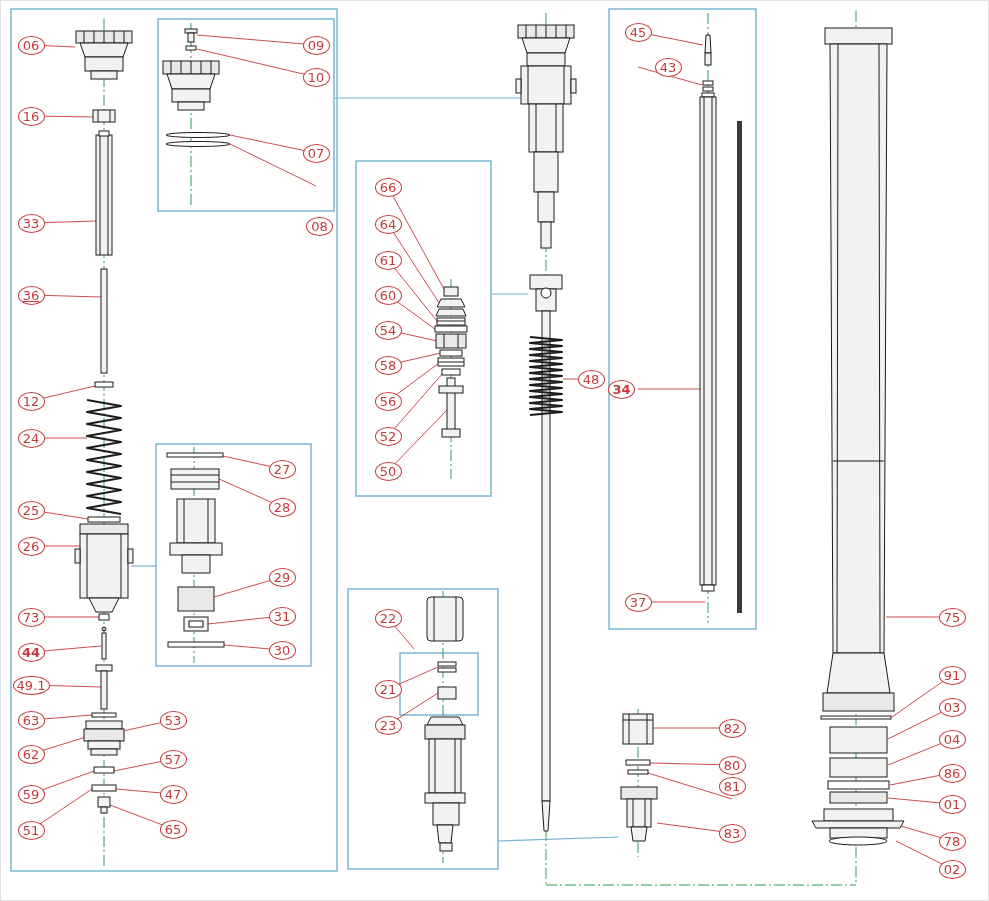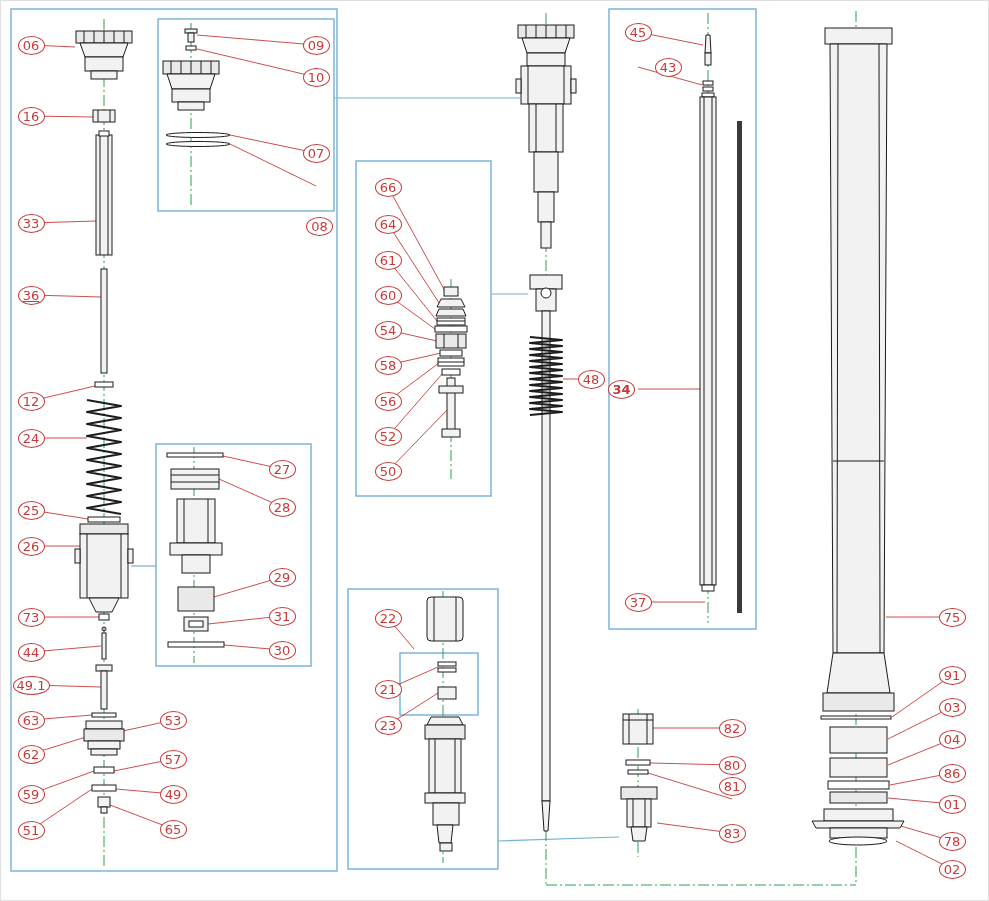--- a/index.html
+++ b/index.html
@@ -313,29 +313,29 @@
   <div id="callout-layer">
       <div class="callout" style="left: 16.5px; top: 34.5px; width: 27px;">06</div>
       <div class="callout" style="left: 16.5px; top: 105.5px; width: 27px;">16</div>
       <div class="callout" style="left: 16.5px; top: 212.5px; width: 27px;">33</div>
       <div class="callout" style="left: 16.5px; top: 284.5px; width: 27px; text-decoration: underline;">36</div>
       <div class="callout" style="left: 16.5px; top: 390.5px; width: 27px;">12</div>
       <div class="callout" style="left: 16.5px; top: 427.5px; width: 27px;">24</div>
       <div class="callout" style="left: 16.5px; top: 499.5px; width: 27px;">25</div>
       <div class="callout" style="left: 16.5px; top: 535.5px; width: 27px;">26</div>
       <div class="callout" style="left: 16.5px; top: 606.5px; width: 27px;">73</div>
-      <div class="callout" style="left: 16.5px; top: 641.5px; width: 27px;">44</div>
+      <div class="callout" style="left: 16.5px; top: 641.5px; width: 27px; font-weight: bold;">44</div>
       <div class="callout" style="left: 11.5px; top: 674.5px; width: 37px;">49.1</div>
       <div class="callout" style="left: 16.5px; top: 709.5px; width: 27px;">63</div>
       <div class="callout" style="left: 16.5px; top: 743.5px; width: 27px;">62</div>
       <div class="callout" style="left: 16.5px; top: 783.5px; width: 27px;">59</div>
       <div class="callout" style="left: 16.5px; top: 819.5px; width: 27px;">51</div>
       <div class="callout" style="left: 158.5px; top: 709.5px; width: 27px;">53</div>
       <div class="callout" style="left: 158.5px; top: 748.5px; width: 27px;">57</div>
-      <div class="callout" style="left: 158.5px; top: 783.5px; width: 27px;">49</div>
+      <div class="callout" style="left: 158.5px; top: 783.5px; width: 27px;">47</div>
       <div class="callout" style="left: 158.5px; top: 818.5px; width: 27px;">65</div>
       <div class="callout" style="left: 301.5px; top: 34.5px; width: 27px;">09</div>
       <div class="callout" style="left: 301.5px; top: 66.5px; width: 27px;">10</div>
       <div class="callout" style="left: 301.5px; top: 142.5px; width: 27px;">07</div>
       <div class="callout" style="left: 305px; top: 175.5px; width: 27px; margin-top: 40px;">08</div>
       <div class="callout" style="left: 267.5px; top: 458.5px; width: 27px;">27</div>
       <div class="callout" style="left: 267.5px; top: 496.5px; width: 27px;">28</div>
       <div class="callout" style="left: 267.5px; top: 566.5px; width: 27px;">29</div>
       <div class="callout" style="left: 267.5px; top: 605.5px; width: 27px;">31</div>
       <div class="callout" style="left: 267.5px; top: 639.5px; width: 27px;">30</div>

